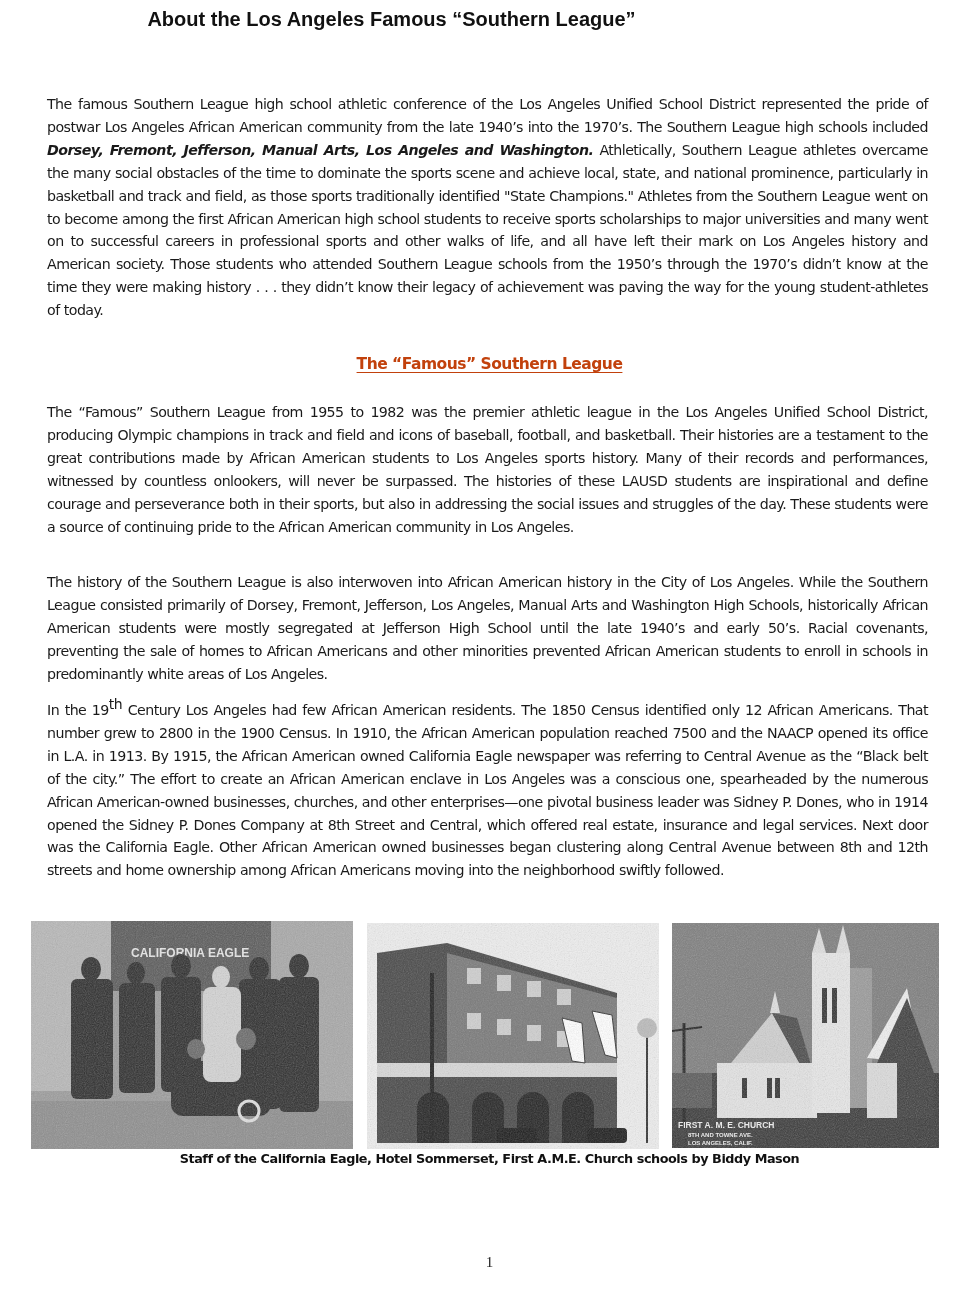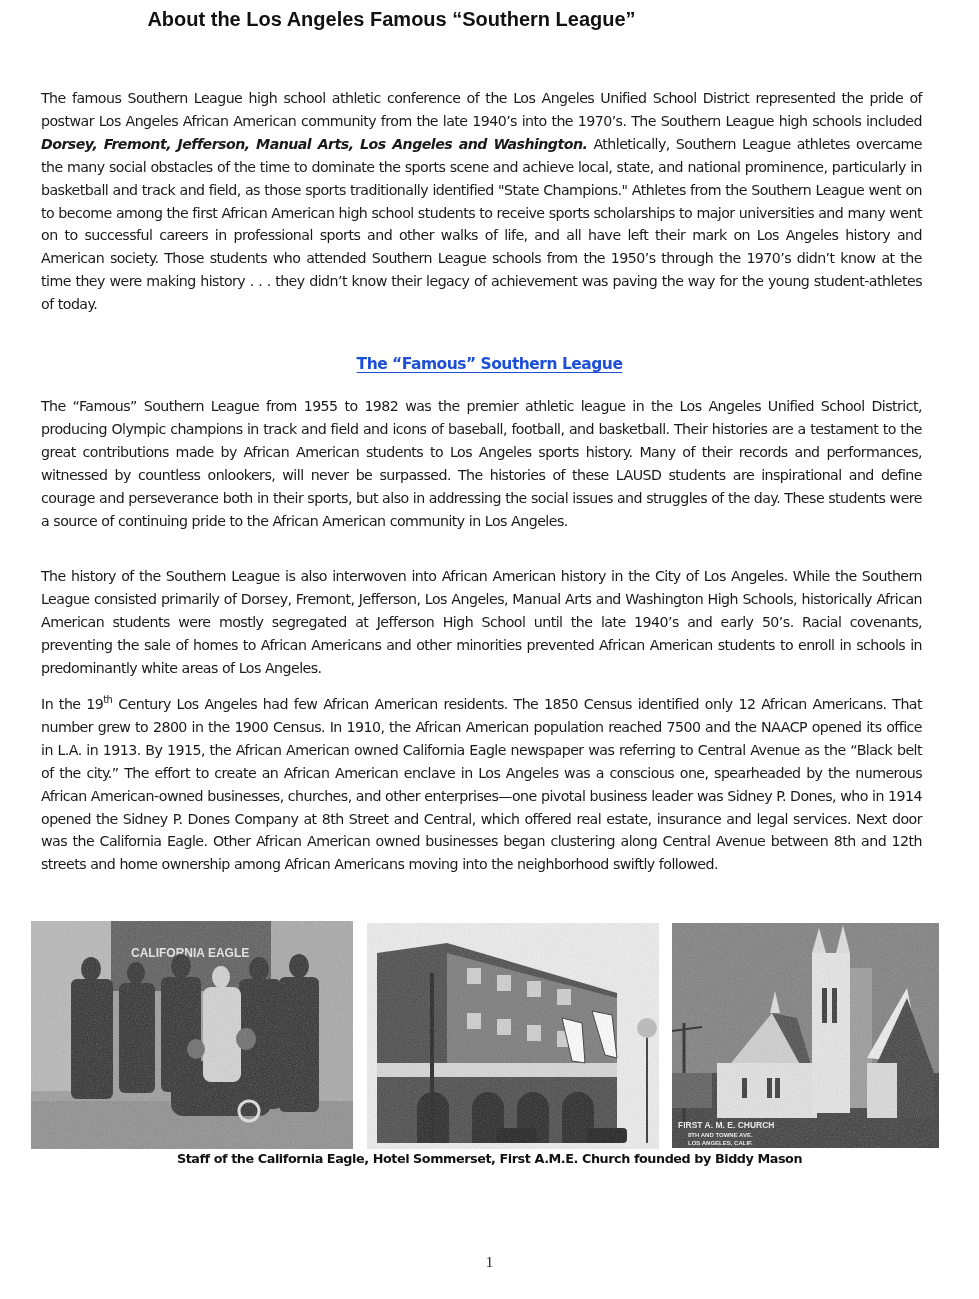--- a/index.html
+++ b/index.html
@@ -12,31 +12,31 @@
       position: absolute; left: 0; top: 8px; width: 783px; text-align: center;
       font-family: "Liberation Sans", sans-serif;
       font-weight: bold; font-size: 20px; color: #111;
       margin: 0;
     }
     .para {
       position: absolute; left: 41px; width: 881px;
       font-family: "DejaVu Sans", sans-serif;
       font-size: 14.2px; line-height: 22.9px;
       text-align: justify; letter-spacing: -0.55px; word-spacing: 0.2px;
-      margin: 0; color: #1a1a1a;
+      margin: 6px; color: #1a1a1a;
     }
     .para em { font-weight: bold; font-style: italic; }
     .section-heading {
       position: absolute; left: 0; top: 355px; width: 979px; text-align: center;
       font-family: "DejaVu Sans", sans-serif; font-weight: bold;
       font-size: 15.5px; letter-spacing: -0.5px;
-      margin: 0; color: #1d4ed8;
+      margin: 0; color: #c2410c;
     }
     .section-heading span { text-decoration: underline; text-underline-offset: 3px; }
-    sup { font-size: 10px; line-height: 0; }
+    sup { font-size: 14px; line-height: 0; }
     .photo {
       position: absolute; overflow: hidden;
       background: #8a8a8a;
     }
     .photo svg { display: block; width: 100%; height: 100%; }
     .caption {
       position: absolute; left: 0; top: 1151px; width: 979px; text-align: center;
       font-family: "DejaVu Sans", sans-serif; font-weight: bold;
       font-size: 12.8px; letter-spacing: -0.45px; color: #111; margin: 0;
     }
@@ -181,15 +181,15 @@
     <line x1="12" y1="100" x2="12" y2="205" stroke="#222" stroke-width="3"></line>
     <line x1="0" y1="108" x2="30" y2="104" stroke="#222" stroke-width="2"></line>
     <rect x="0" y="150" width="40" height="35" fill="#5a5a5a"></rect>
     <text x="6" y="205" font-family="Liberation Sans, sans-serif" font-size="8.5" font-weight="bold" fill="#f2f2f2">FIRST A. M. E. CHURCH</text>
     <text x="16" y="214" font-family="Liberation Sans, sans-serif" font-size="6" font-weight="bold" fill="#f2f2f2">8TH AND TOWNE AVE.</text>
     <text x="16" y="222" font-family="Liberation Sans, sans-serif" font-size="6" font-weight="bold" fill="#f2f2f2">LOS ANGELES, CALIF.</text>
     <rect width="267" height="225" filter="url(#grain3)"></rect>
   </svg>
 </div>
 
-<p class="caption">Staff of the California Eagle, Hotel Sommerset, First A.M.E. Church founded by Biddy Mason</p>
+<p class="caption">Staff of the California Eagle, Hotel Sommerset, First A.M.E. Church schools by Biddy Mason</p>
 
 <div class="page-number">1</div>
 
 </body></html>

